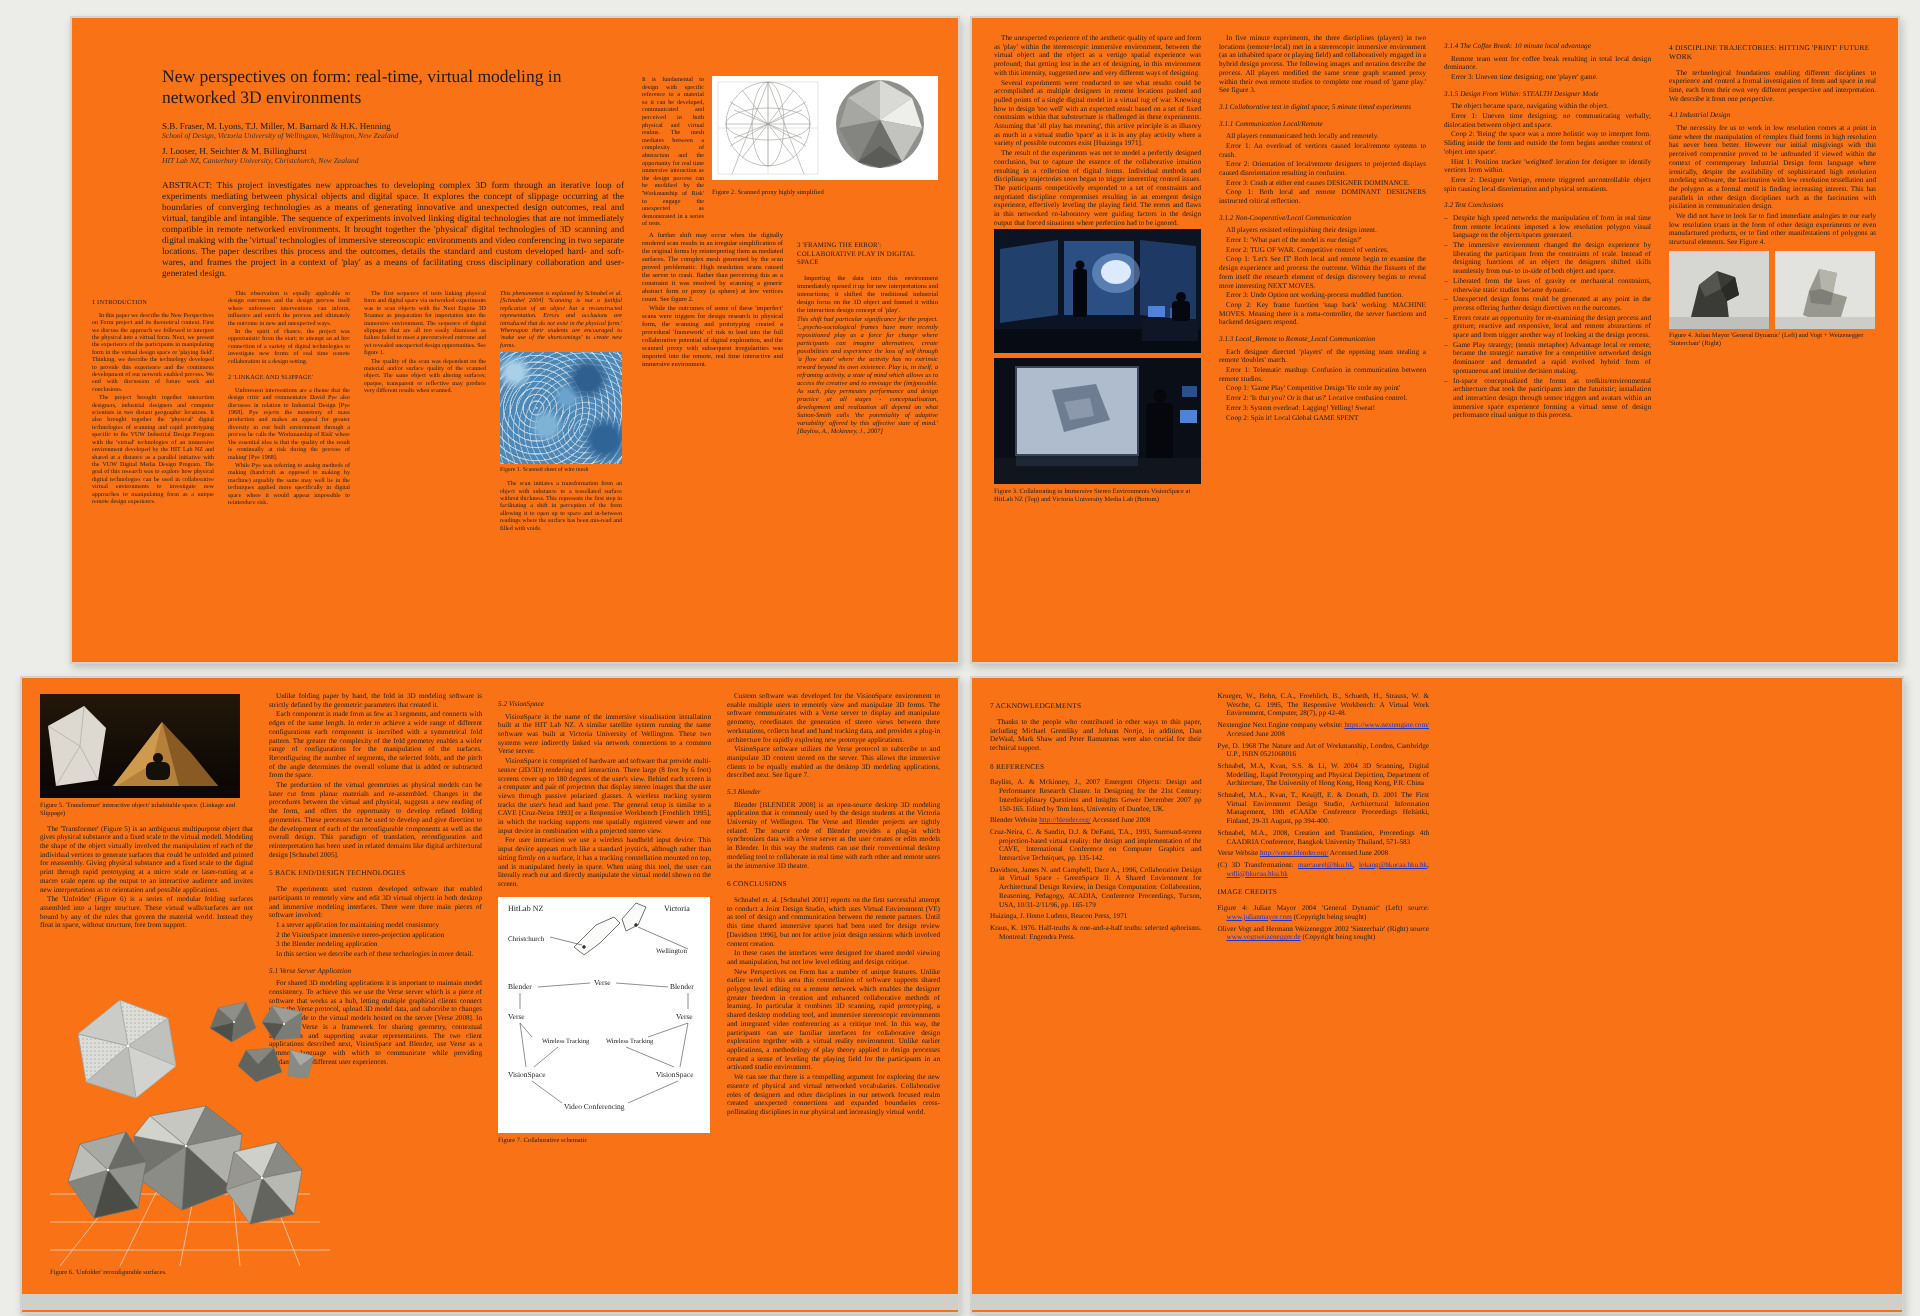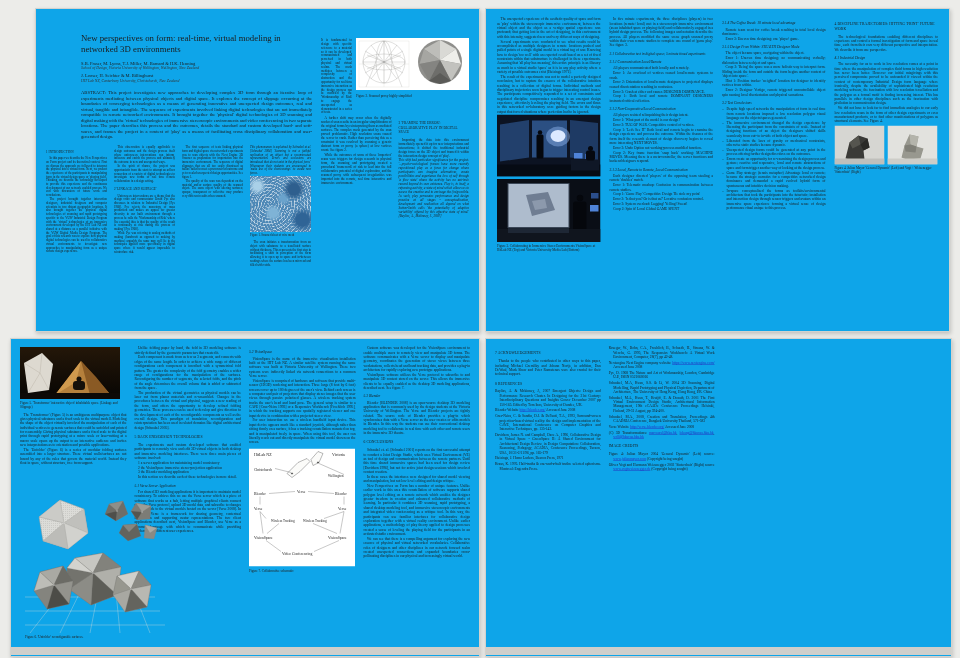--- a/index.html
+++ b/index.html
@@ -1,18 +1,18 @@
 <!DOCTYPE html>
 <html><head>
 <meta charset="utf-8">
 <style>
   html,body{margin:0;padding:0;}
   body{width:960px;height:658px;background:#ecece9;position:relative;
        font-family:"Liberation Serif","DejaVu Serif",serif;color:#1c1c1c;overflow:hidden;}
-  .sheet{position:absolute;background:#0ea5e9;border:1px solid #d2d2ce;
+  .sheet{position:absolute;background:#f97316;border:1px solid #d2d2ce;
          box-shadow:1px 2px 4px rgba(0,0,0,.18);overflow:hidden;}
   #s1{left:35px;top:8px;width:443px;height:322px;}
   #s2{left:485px;top:8px;width:463px;height:322px;}
   #s3{left:10px;top:338px;width:468px;height:317px;}
   #s4{left:485px;top:338px;width:465px;height:317px;}
   .inner{transform:scale(.5);transform-origin:0 0;position:relative;}
   #s1 .inner{width:886px;height:644px;}
   #s2 .inner{width:926px;height:644px;}
   #s3 .inner{width:936px;height:634px;}
   #s4 .inner{width:930px;height:634px;}

